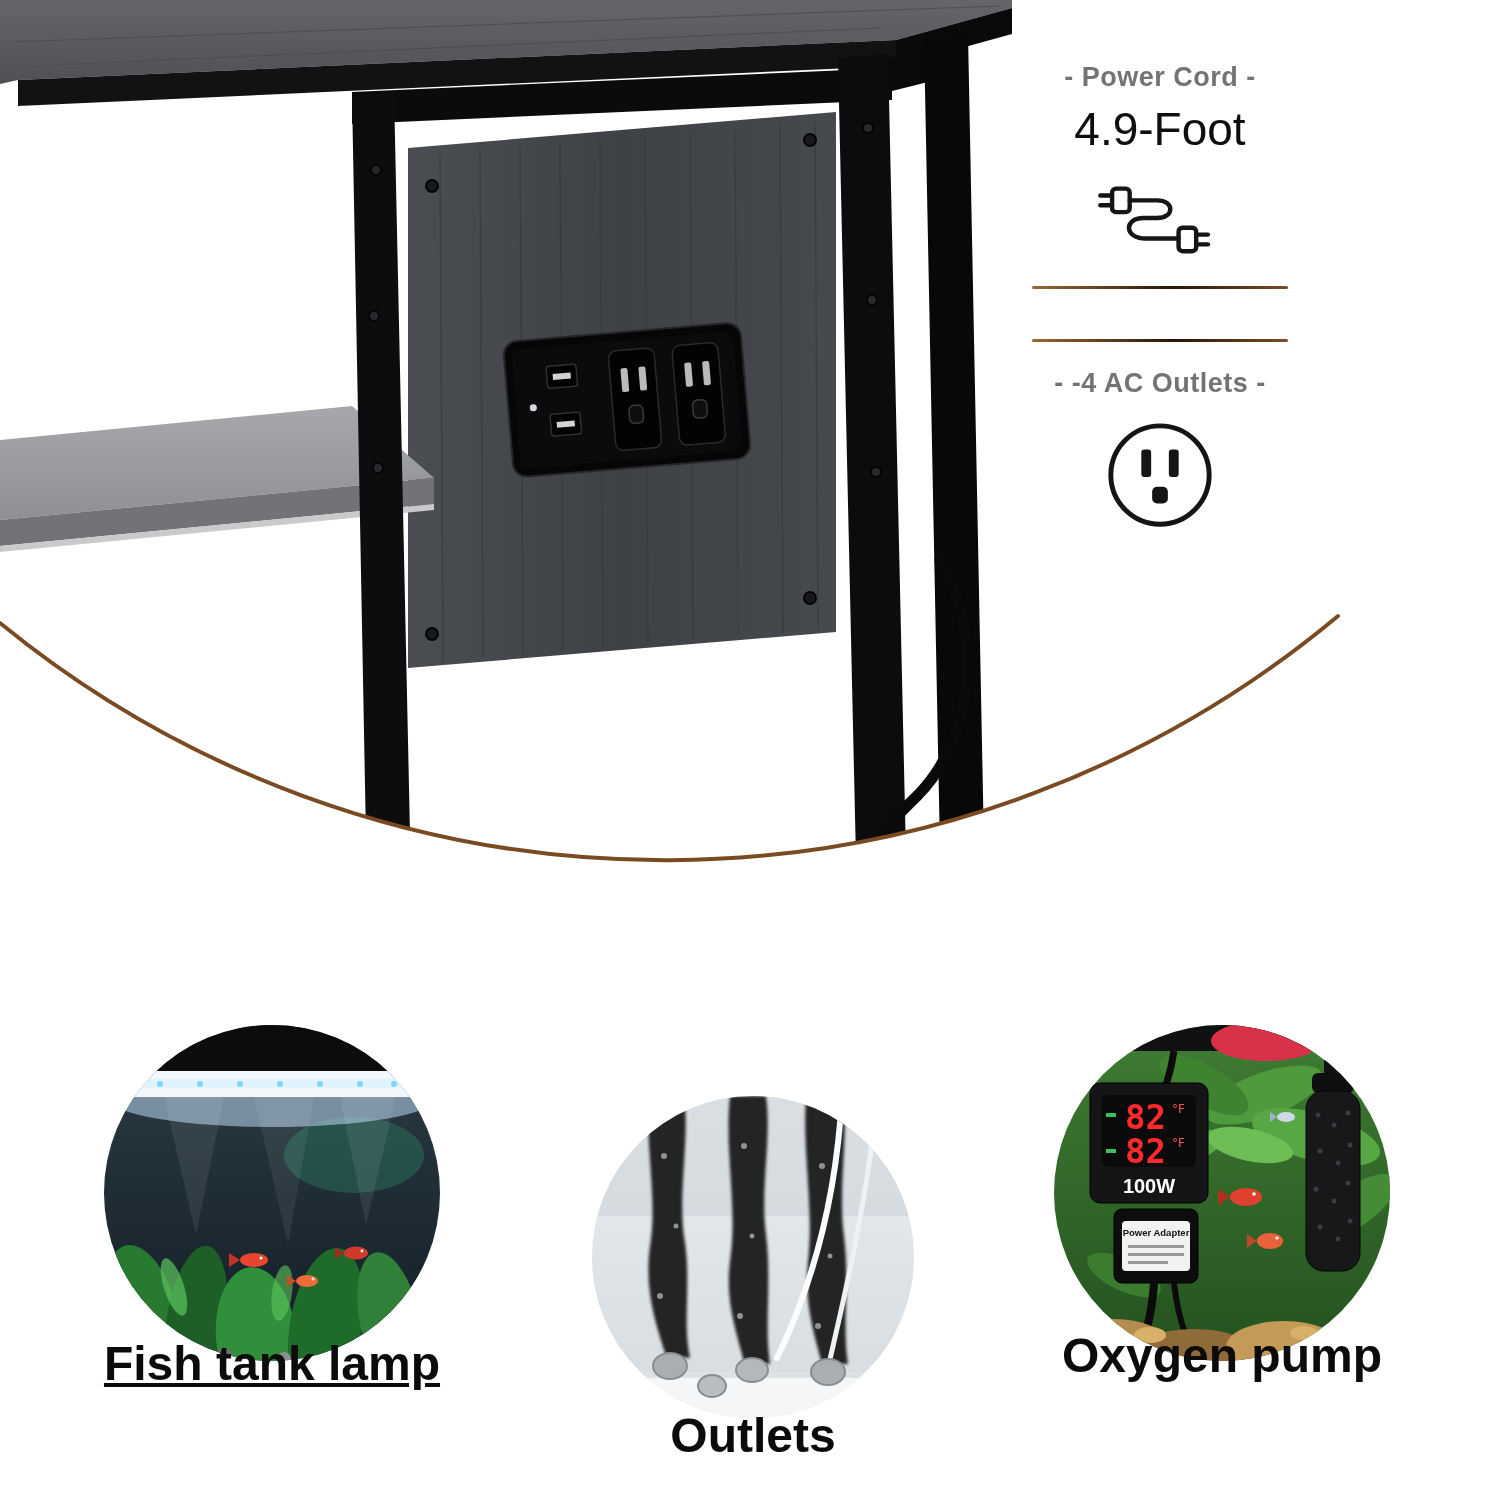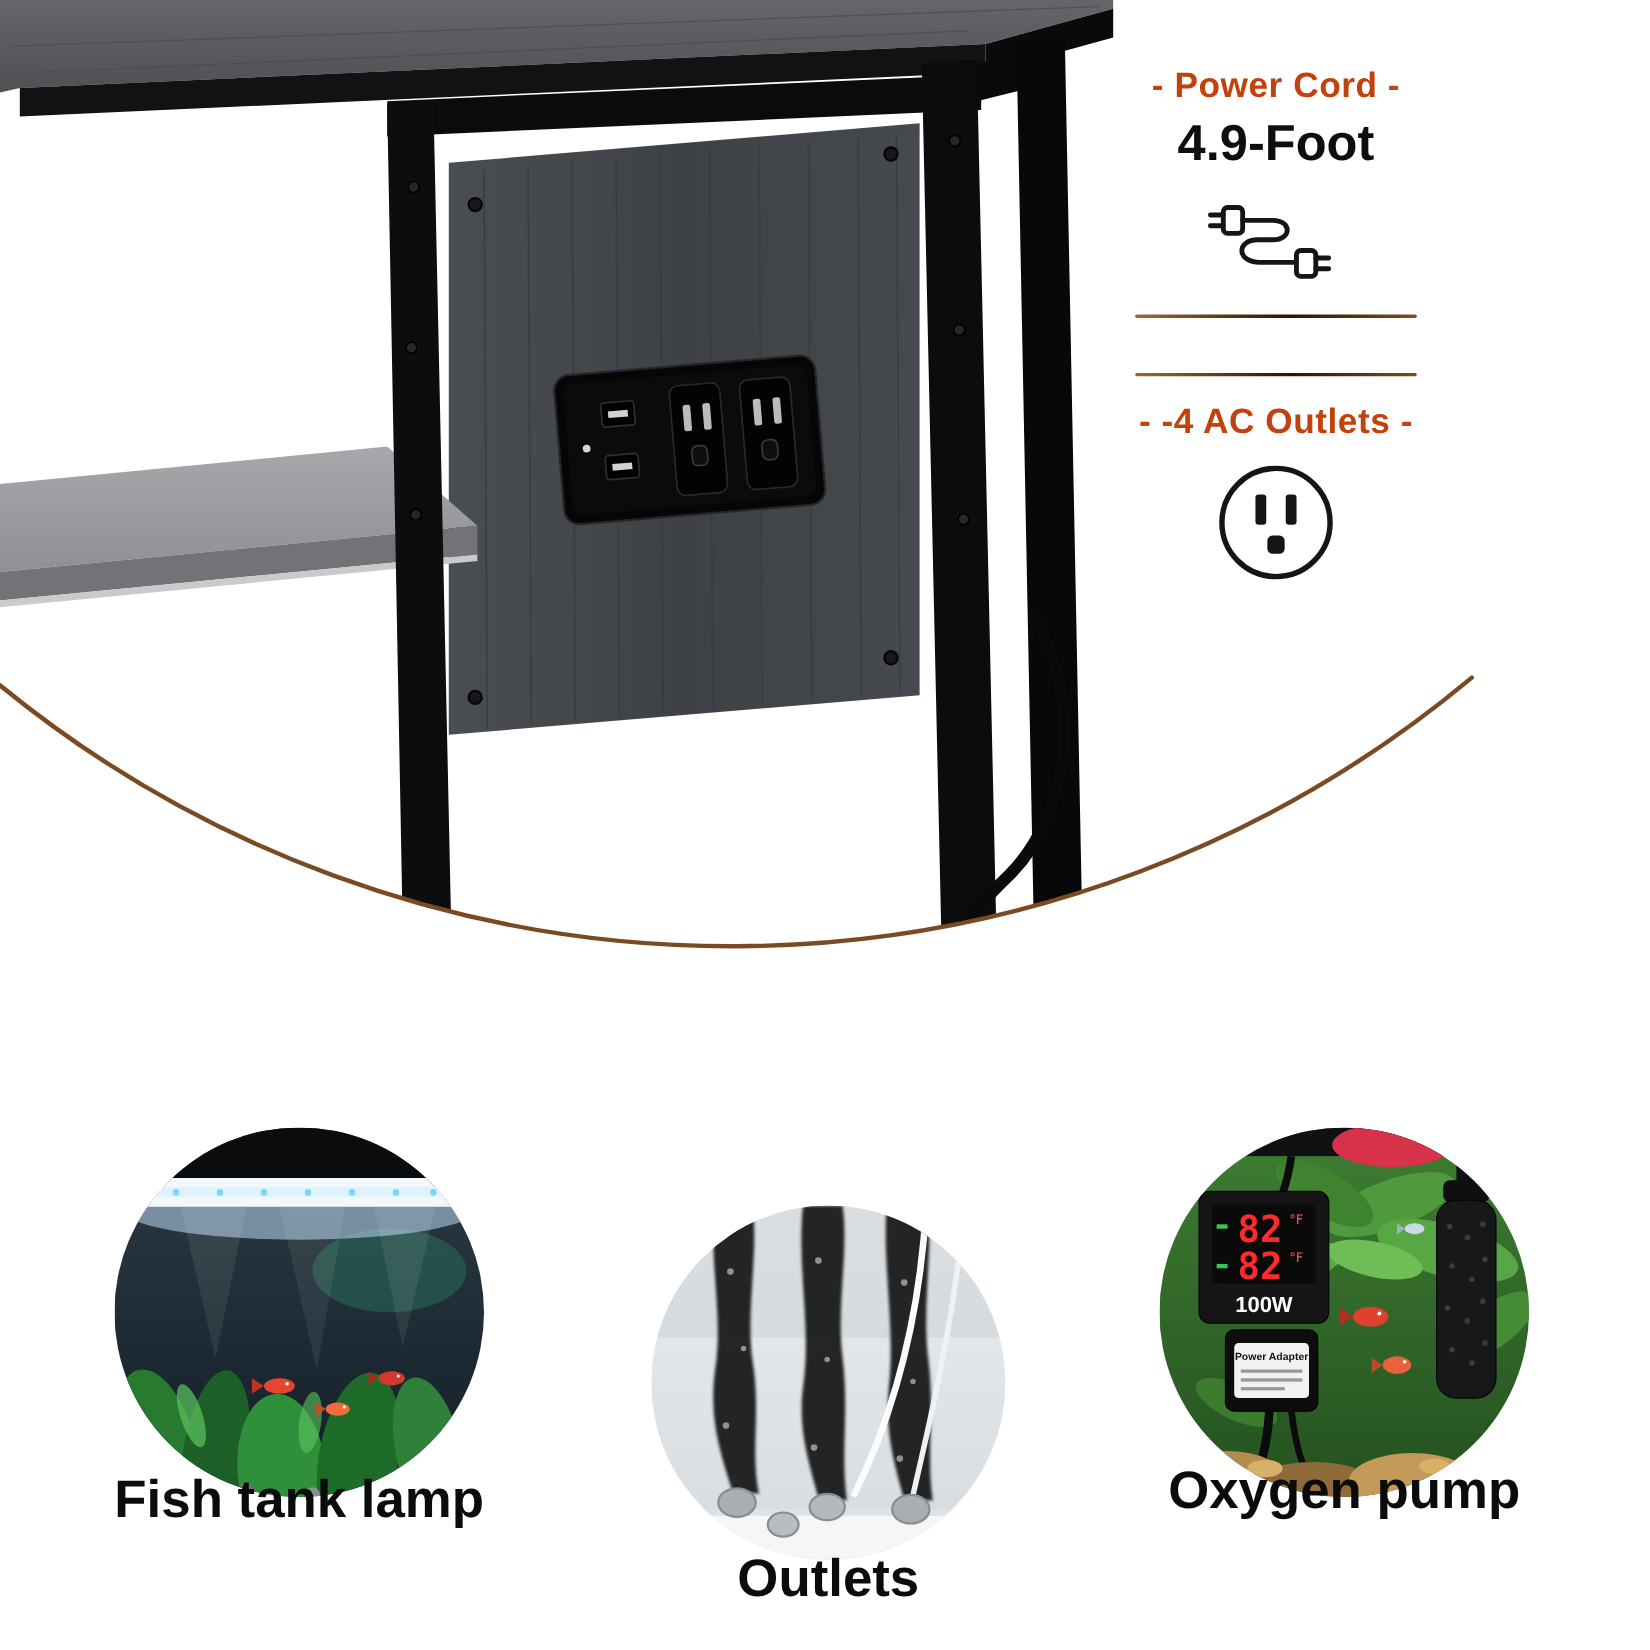--- a/index.html
+++ b/index.html
@@ -4,32 +4,32 @@
 <style>
   html,body{margin:0;padding:0;background:#fff;}
   .canvas{position:relative;width:1500px;height:1500px;background:#ffffff;overflow:hidden;
           font-family:"Liberation Sans",sans-serif;color:#111;}
   svg{display:block;}
   .hero{position:absolute;left:0;top:0;}
   
   .specs{position:absolute;left:1020px;top:60px;width:280px;display:flex;flex-direction:column;
          align-items:center;text-align:center;}
   .spec{display:flex;flex-direction:column;align-items:center;}
-  .spec-label{font-size:32px;font-weight:700;color:#c2410c;letter-spacing:.5px;line-height:34px;}
-  .spec-value{font-size:46px;font-weight:700;color:#0e0e0e;margin-top:8px;line-height:54px;text-align:center;}
+  .spec-label{font-size:27px;font-weight:700;color:#737373;letter-spacing:.5px;line-height:34px;}
+  .spec-value{font-size:46px;font-weight:400;color:#0e0e0e;margin-top:8px;line-height:54px;text-align:center;}
   .spec-icon{margin-top:16px;}
   .divider{width:256px;height:3px;border-radius:2px;margin:26px 0 24px;
            background:linear-gradient(90deg,#9a6a35,#2a1505 55%,#7a4d24);}
   
   .feature{position:absolute;border-radius:50%;overflow:hidden;}
   .c1{left:104px;top:1025px;width:336px;height:336px;}
   .c2{left:592px;top:1096px;width:322px;height:322px;}
   .c3{left:1054px;top:1025px;width:336px;height:336px;}
   .feature-label{position:absolute;text-align:center;font-size:48px;font-weight:700;color:#0b0b0b;}
-  .fl1{left:62px;top:1336px;width:420px;}
+  .fl1{left:62px;top:1336px;width:420px;text-decoration:underline;}
   .fl2{left:543px;top:1408px;width:420px;}
   .fl3{left:1012px;top:1328px;width:420px;}
 </style>
 </head>
 <body>
 
 <div class="canvas">
 
   <svg class="hero" width="1500" height="900" viewBox="0 0 1500 900">
     <defs>

